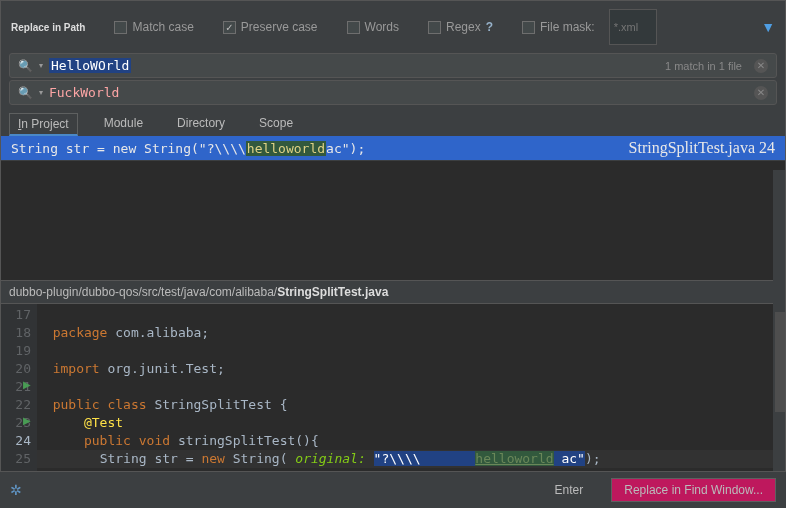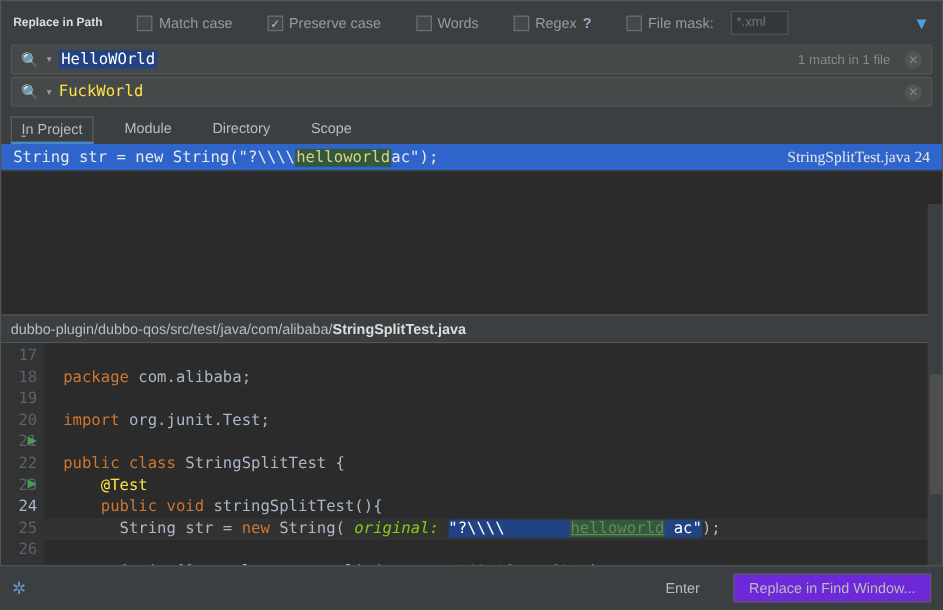--- a/index.html
+++ b/index.html
@@ -14,51 +14,51 @@
 }
 .header {
   display: flex; align-items: center;
   padding: 8px 10px 6px;
   gap: 14px;
 }
 .header-title { font-weight: bold; color: #ddd; font-size: 10px; }
 .chk { display: flex; align-items: flex-end; gap: 5px; color: #999; padding-left: 15px; }
 .chk-box { width: 13px; height: 13px; border: 1px solid #6e6e6e; background: #43494a; display: flex; align-items: center; justify-content: center; font-size: 10px; color: #bbb; }
 .regex-q { color: #96b1c9; font-weight: bold; }
-.file-mask-input { width: 48px; height: 20px; background: #33393b; border: 1px solid #555; color: #777; font-size: 11px; padding: 0 4px; }
+.file-mask-input { width: 48px; height: 36px; background: #33393b; border: 1px solid #555; color: #777; font-size: 11px; padding: 0 4px; }
 .filter-icon { margin-left: auto; color: #4f9ee3; font-size: 14px; }
 .search-row {
   display: flex; align-items: center;
   background: #45494a;
   border: 1px solid #555;
   border-radius: 3px;
   margin: 2px 8px;
   padding: 4px 8px;
   gap: 6px;
 }
 .mag { color: #888; font-size: 12px; }
 .dd { color: #999; font-size: 8px; }
 .search-input-sel { font-family: "Consolas", monospace; font-size: 13px; background: #214283; color: #fff; padding: 0 2px; }
-.search-input { font-family: "Consolas", monospace; font-size: 13px; color: #fde047; }
+.search-input { font-family: "Consolas", monospace; font-size: 13px; color: #fca5a5; }
 .match-info { margin-left: auto; color: #888; font-size: 11px; }
 .clear-x { color: #888; background: #555; border-radius: 50%; width: 14px; height: 14px; display: flex; align-items: center; justify-content: center; font-size: 10px; margin-left: 6px; }
 .tabs { display: flex; gap: 18px; padding: 6px 8px 0; }
 .tab { padding: 3px 8px; color: #bbb; font-size: 12px; }
 .tab.active { border: 1px solid #5e6060; border-bottom: 2px solid #4a88c7; }
 .tab .ul { text-decoration: underline; }
 .result-row {
   background: #2f65ca;
   color: #e8e8e8;
   font-family: "Consolas", monospace;
   font-size: 13px;
   padding: 3px 10px;
   display: flex; align-items: center;
 }
 .hl { background: #32593d; color: #e0d285; padding: 0 1px; }
-.result-file { margin-left: auto; font-family: "Segoe UI"; font-size: 13px; }
+.result-file { margin-left: auto; font-family: "Segoe UI"; font-size: 16px; }
 .gap-area { background: #2b2b2b; height: 120px; border-top: 1px solid #3c3f41; }
 .path-bar { background: #3c3f41; color: #bbb; padding: 4px 8px; font-size: 12px; border-top: 1px solid #555; border-bottom: 1px solid #555; }
 .path-bar b { font-weight: bold; color: #ddd; }
 .code-area { background: #2b2b2b; display: flex; position: relative; }
 .gutter { width: 36px; text-align: right; color: #606366; font-family: "Consolas", monospace; font-size: 13px; line-height: 18px; padding: 2px 6px 2px 0; background: #313335; }
 .gutter .cur { color: #a9b7c6; }
 .run-tri { position: absolute; left: 22px; color: #499c54; font-size: 10px; }
 .code { font-family: "Consolas", monospace; font-size: 13px; line-height: 18px; padding: 2px 0; color: #a9b7c6; flex: 1; white-space: pre; }
 .kw { color: #cc7832; }
 .ann { color: #fde047; }
@@ -70,21 +70,21 @@
 .footer {
   position: absolute; bottom: 0; left: 0; right: 0;
   display: flex; align-items: center;
   background: #3c3f41;
   border-top: 1px solid #555;
   padding: 6px 10px;
   gap: 8px;
 }
 .gear { color: #6196c6; font-size: 14px; }
 .btn { margin-left: 8px; padding: 4px 12px; color: #bbb; font-size: 12px; }
-.btn.primary { background: #6d28d9; border: 1px solid #5e6060; }
+.btn.primary { background: #be185d; border: 1px solid #5e6060; }
 .scrollbar { position: absolute; right: 1px; top: 170px; bottom: 36px; width: 12px; background: #3c3f41; }
 .scrollbar-thumb { position: absolute; right: 1px; top: 312px; width: 10px; height: 100px; background: #4e4e4e; }
 </style>
 </head>
 <body>
 
 <div class="header">
   <span class="header-title">Replace in Path</span>
   <label class="chk">
       <span class="chk-box"></span>

